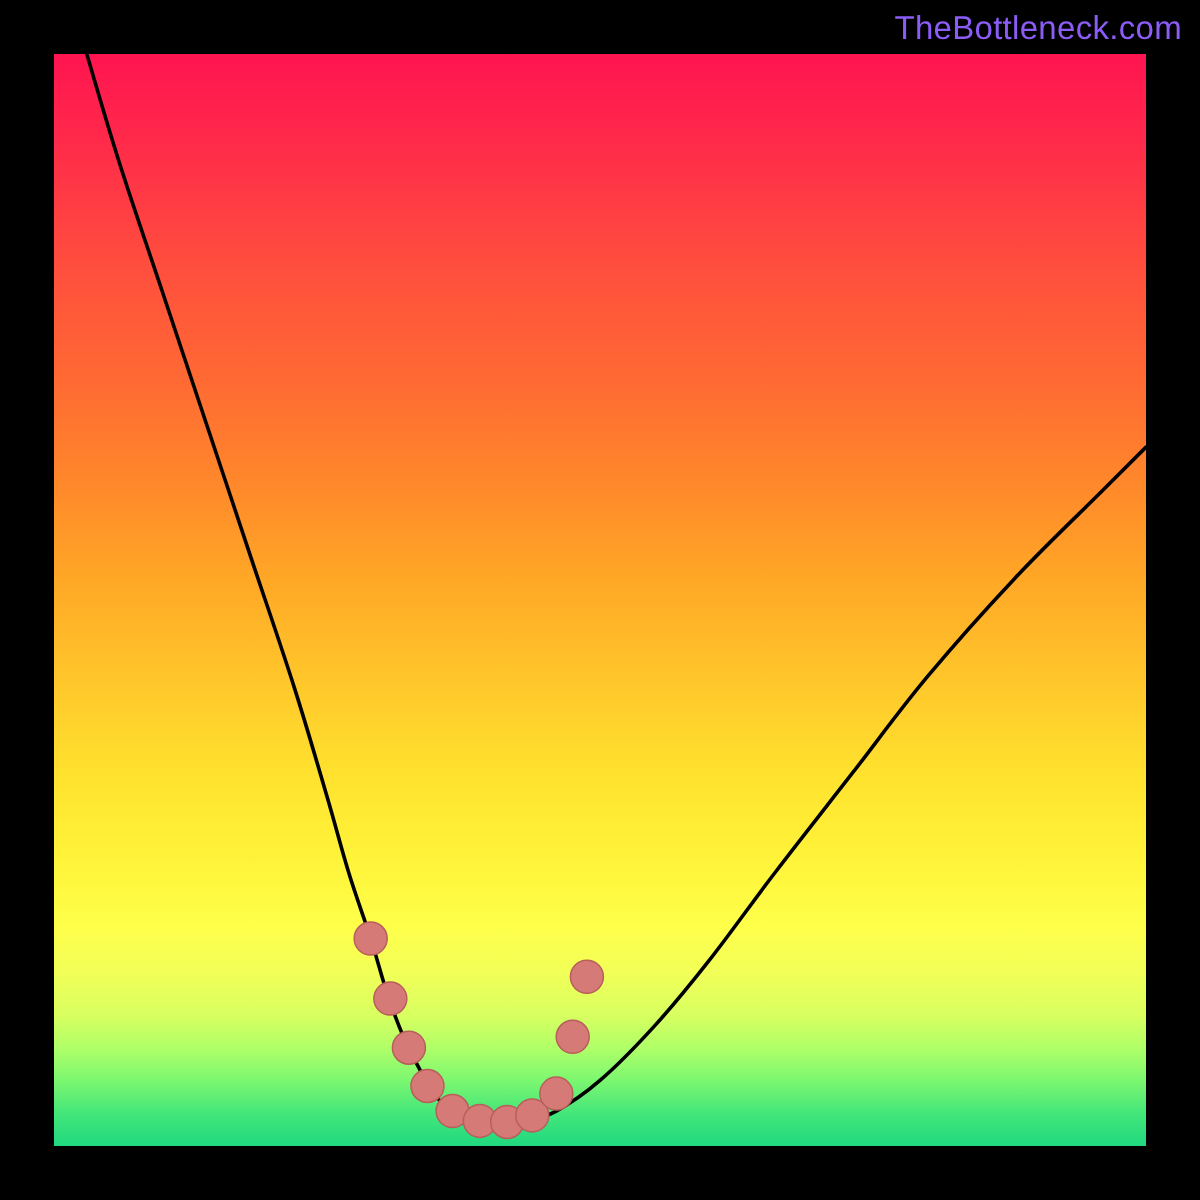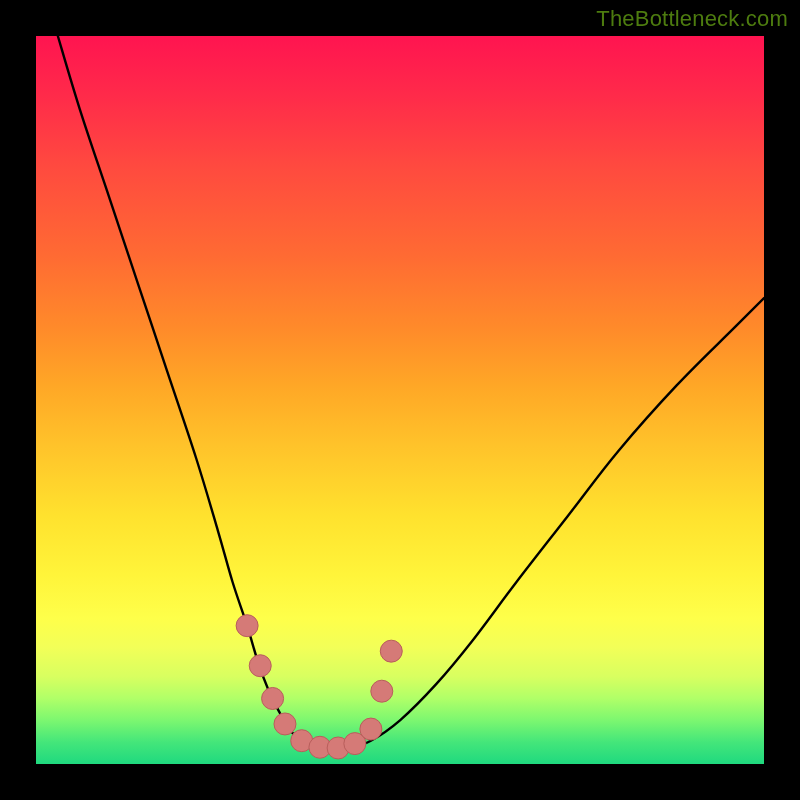--- a/index.html
+++ b/index.html
@@ -42,21 +42,21 @@
       #b0ff68 91%,
       #7cf770 94%,
       #44e67a 97%,
       #1fd97f 100%
     );
   }
   .watermark {
     position: absolute;
     top: 6px;
     right: 12px;
-    color: #4d7c0f;
+    color: #8b5cf6;
     font-size: 22px;
     letter-spacing: 0.2px;
     font-weight: 500;
     user-select: none;
   }
   svg.overlay {
     position: absolute;
     left: 0;
     top: 0;
     width: 728px;

